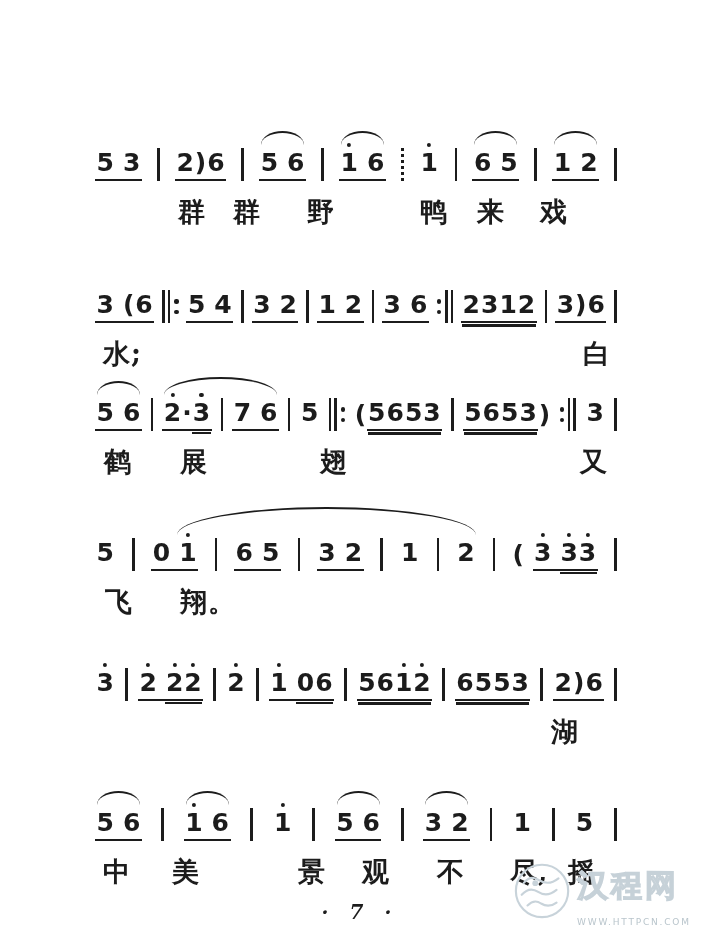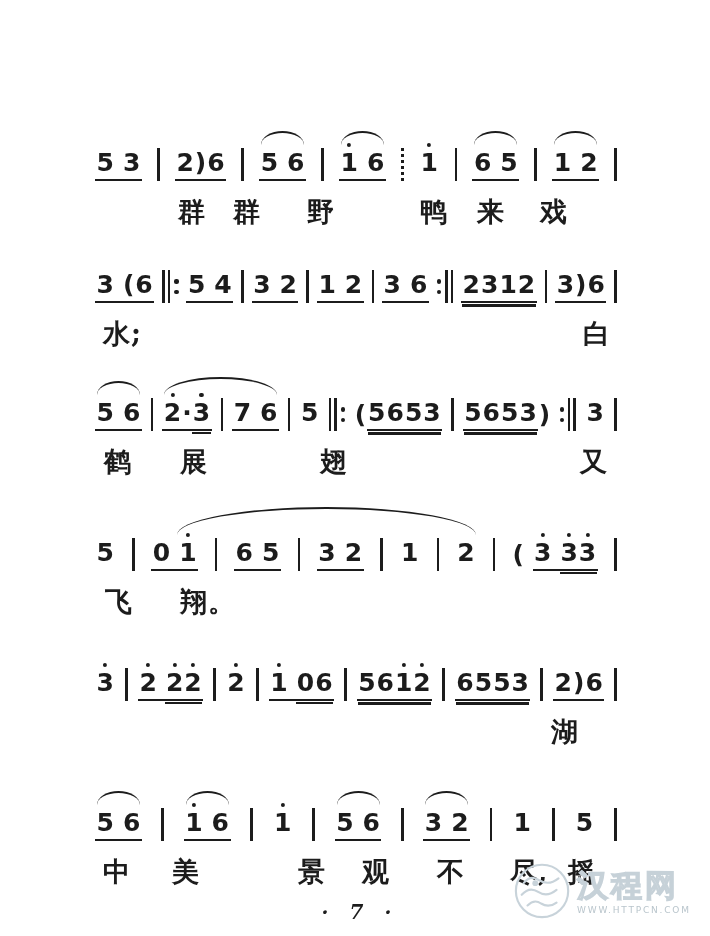--- a/index.html
+++ b/index.html
@@ -41,21 +41,21 @@
 
   
   .page-number{position:absolute;top:900px;left:285px;width:150px;text-align:center;
     font-family:"DejaVu Serif","Liberation Serif",serif;font-style:italic;font-weight:700;
     font-size:20px;letter-spacing:7px;color:var(--ink);}
   .watermark{position:absolute;left:512px;top:852px;display:flex;align-items:flex-start;gap:3px;}
   .wm-right{margin-top:18px;}
   .wm-name{font-family:"DejaVu Serif","Liberation Serif",serif;font-size:31px;font-weight:700;
     letter-spacing:3px;line-height:1;color:#eef2f4;-webkit-text-stroke:1.3px #c6d1d8;}
   .wm-url{font-family:"DejaVu Sans","Liberation Sans",sans-serif;font-size:9px;
-    letter-spacing:1.8px;color:#b9c5cc;margin-top:4px;}
+    letter-spacing:1.8px;color:#b9c5cc;margin-top:16px;}
 </style>
 </head>
 <body>
 
 <div class="page">
 
   <div class="score">
       <div class="music-line" style="top: 150px;">
         <div class="notes-row">
           <span class="cluster">
@@ -91,21 +91,21 @@
           <div class="slur" style="left: 378.88px; width: 43.24px; height: 12px; top: -19px;"></div>
           <div class="slur" style="left: 458.88px; width: 43.24px; height: 12px; top: -19px;"></div>
         </div>
         <span class="lyric" style="left: 83px;">群</span>
         <span class="lyric" style="left: 138px;">群</span>
         <span class="lyric" style="left: 212px;">野</span>
         <span class="lyric" style="left: 325px;">鸭</span>
         <span class="lyric" style="left: 382px;">来</span>
         <span class="lyric" style="left: 445px;">戏</span>
       </div>
-      <div class="music-line" style="top: 272px;">
+      <div class="music-line" style="top: 292px;">
         <div class="notes-row">
           <span class="cluster">
             <span class="grp u1"><span class="ch">3</span><span class="sp"></span><span class="ch">(</span><span class="ch">6</span></span>
           </span>
           <span class="rep">
             <span class="rbars">
               <span class="rbar"></span>
               <span class="rbar"></span>
             </span>
             <span class="rdots">

